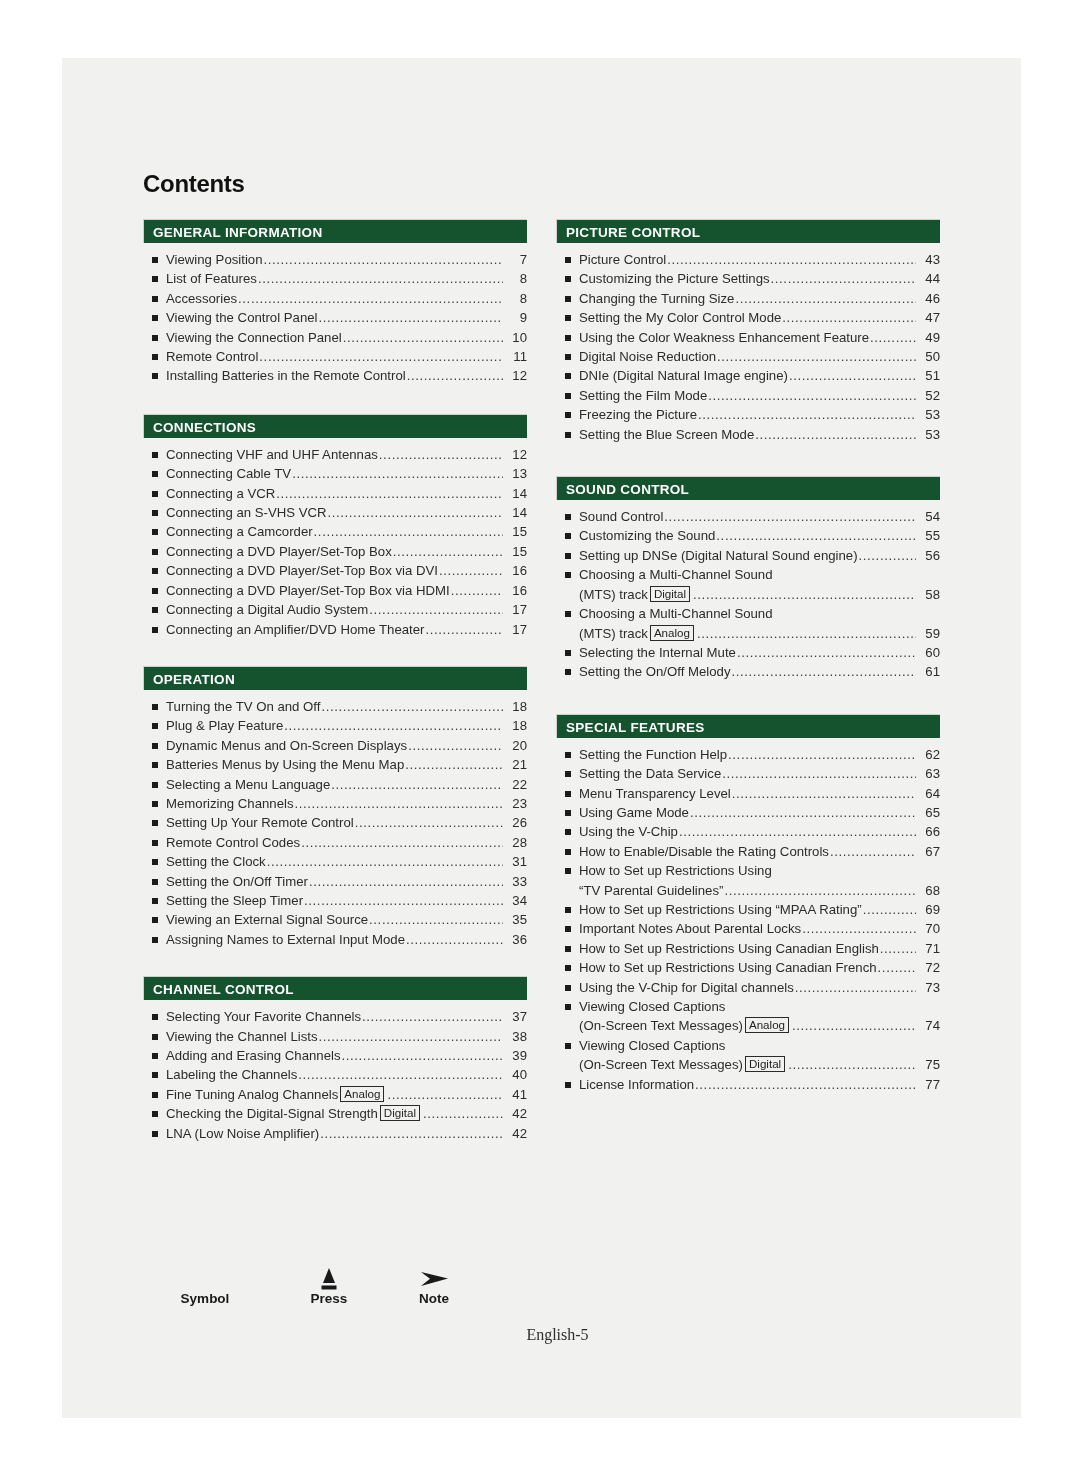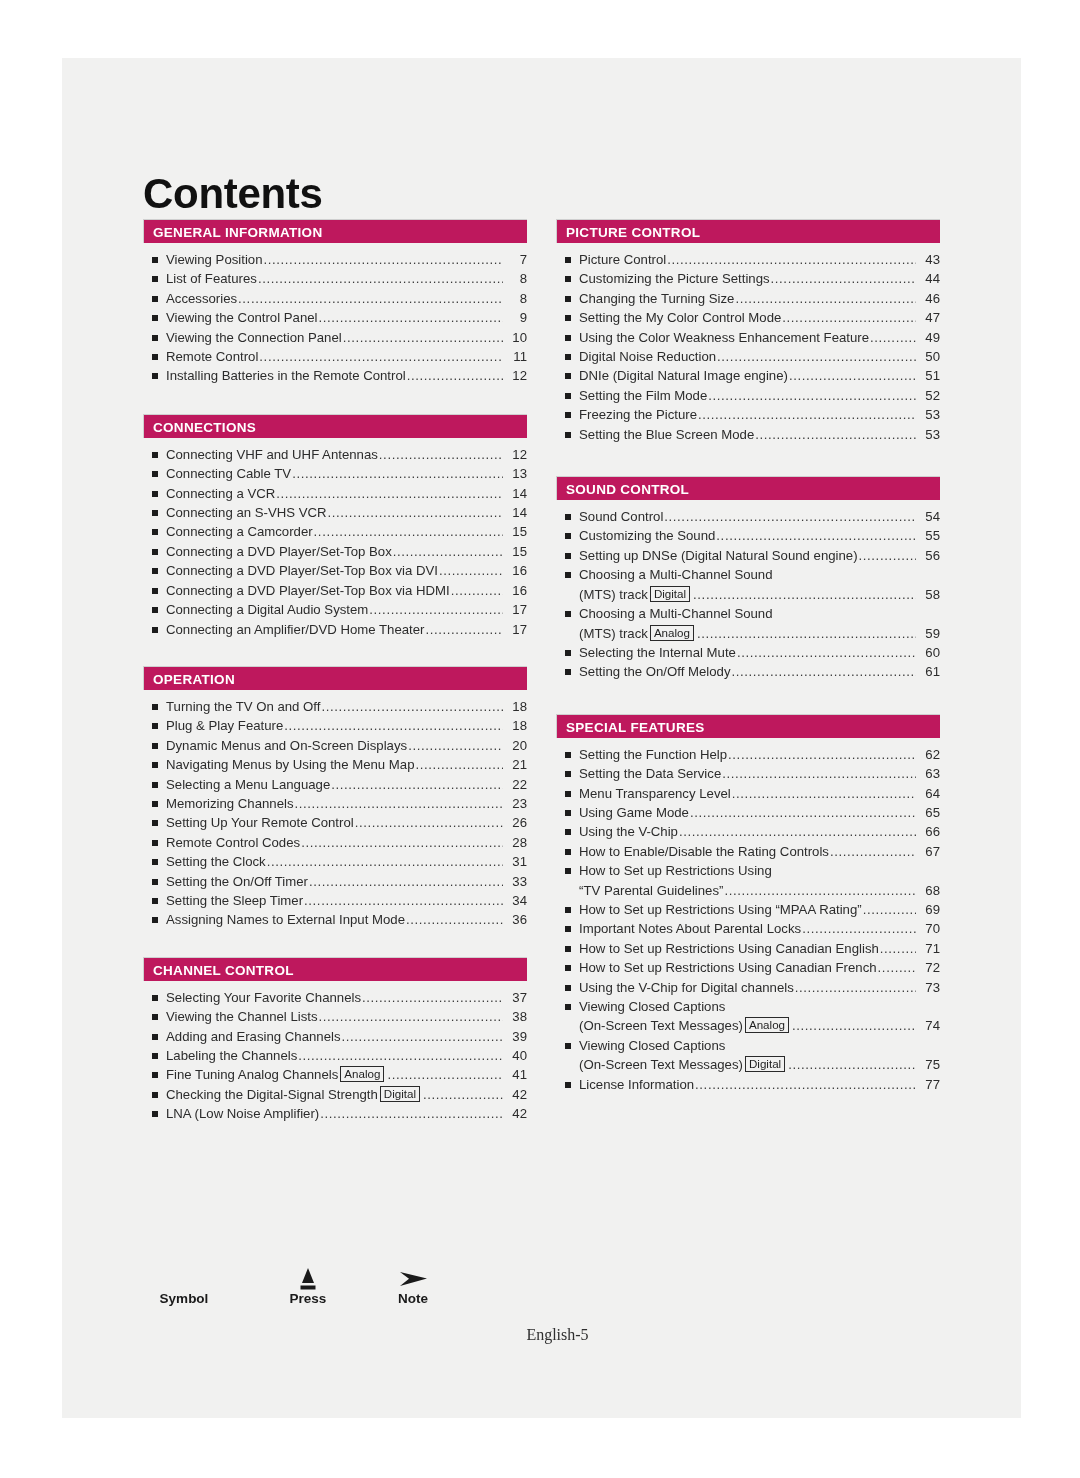--- a/index.html
+++ b/index.html
@@ -20,21 +20,21 @@
     top: 58px;
     width: 959px;
     height: 1360px;
     background: #f1f1f0;
     overflow: hidden;
   }
   .page-title {
     position: absolute;
     left: 81px;
     top: 112px;
-    font-size: 42px;
+    font-size: 24px;
     font-weight: bold;
     color: #111111;
     letter-spacing: -0.3px;
   }
   .columns {
     position: absolute;
     left: 81px;
     top: 161px;
     width: 800px;
   }
@@ -42,21 +42,21 @@
     position: absolute;
     top: 0;
     width: 384px;
   }
   .col-left { left: 0; }
   .col-right { left: 413px; }
 
   .section { margin-bottom: 0; }
 
   .section-bar {
-    background: #be185d;
+    background: #14532d;
     border-top: 1px solid #cfcfcf;
     border-left: 1px solid #cfcfcf;
     height: 24px;
     line-height: 24px;
     padding-left: 9px;
     box-sizing: border-box;
   }
   .section-bar-label {
     color: #ffffff;
     font-size: 13.5px;
@@ -120,21 +120,21 @@
     font-size: 11.6px;
     line-height: 13px;
     color: #1f1f1f;
     margin: 0 2px;
     position: relative;
     top: -1px;
   }
 
   .legend {
     position: absolute;
-    left: 74px;
+    left: 95px;
     top: 1205px;
     width: 500px;
     height: 60px;
   }
   .legend-item {
     position: absolute;
     text-align: center;
   }
   .legend-label {
     font-size: 13.5px;
@@ -351,21 +351,21 @@
               <span class="bullet"></span>
               <div class="entry-line">
                 <span class="entry-text">Dynamic Menus and On-Screen Displays</span>
                 <span class="leader"></span>
                 <span class="pageno">20</span>
               </div>
             </div>
             <div class="entry">
               <span class="bullet"></span>
               <div class="entry-line">
-                <span class="entry-text">Navigating Menus by Using the Menu Map</span>
+                <span class="entry-text">Batteries Menus by Using the Menu Map</span>
                 <span class="leader"></span>
                 <span class="pageno">21</span>
               </div>
             </div>
             <div class="entry">
               <span class="bullet"></span>
               <div class="entry-line">
                 <span class="entry-text">Selecting a Menu Language</span>
                 <span class="leader"></span>
                 <span class="pageno">22</span>
@@ -410,20 +410,28 @@
                 <span class="leader"></span>
                 <span class="pageno">33</span>
               </div>
             </div>
             <div class="entry">
               <span class="bullet"></span>
               <div class="entry-line">
                 <span class="entry-text">Setting the Sleep Timer</span>
                 <span class="leader"></span>
                 <span class="pageno">34</span>
+              </div>
+            </div>
+            <div class="entry">
+              <span class="bullet"></span>
+              <div class="entry-line">
+                <span class="entry-text">Viewing an External Signal Source</span>
+                <span class="leader"></span>
+                <span class="pageno">35</span>
               </div>
             </div>
             <div class="entry">
               <span class="bullet"></span>
               <div class="entry-line">
                 <span class="entry-text">Assigning Names to External Input Mode</span>
                 <span class="leader"></span>
                 <span class="pageno">36</span>
               </div>
             </div>

